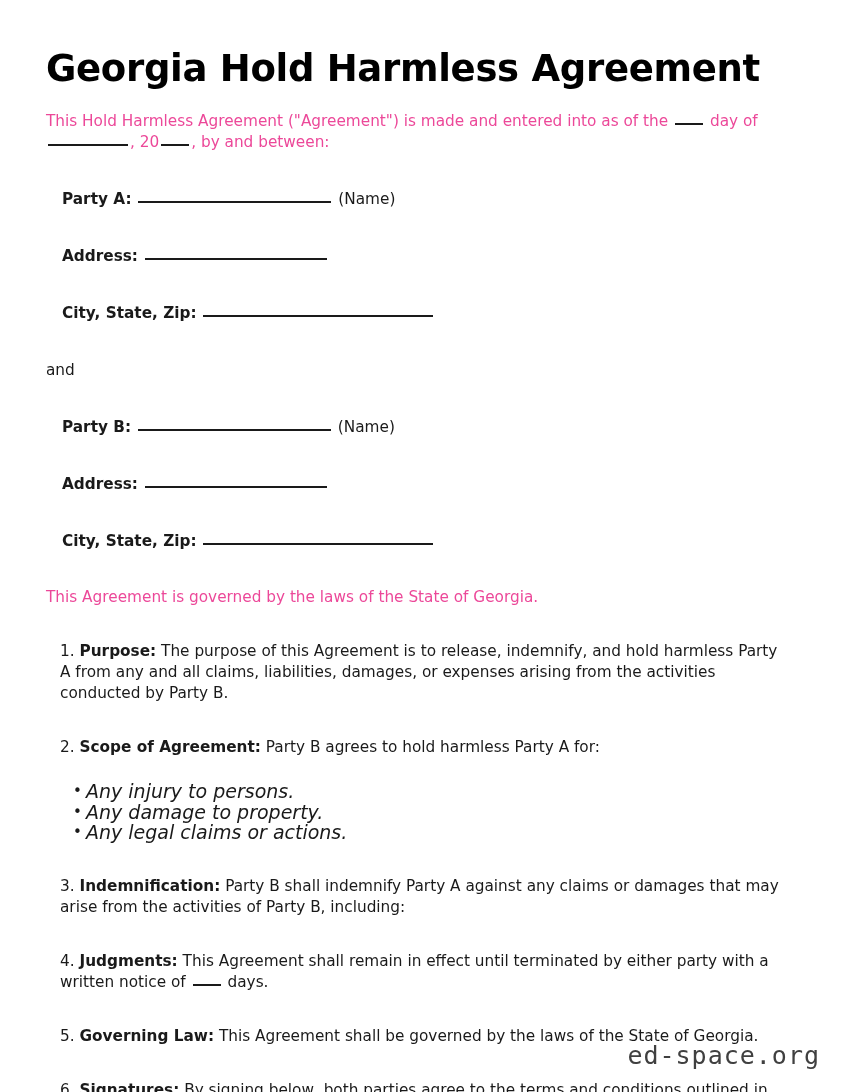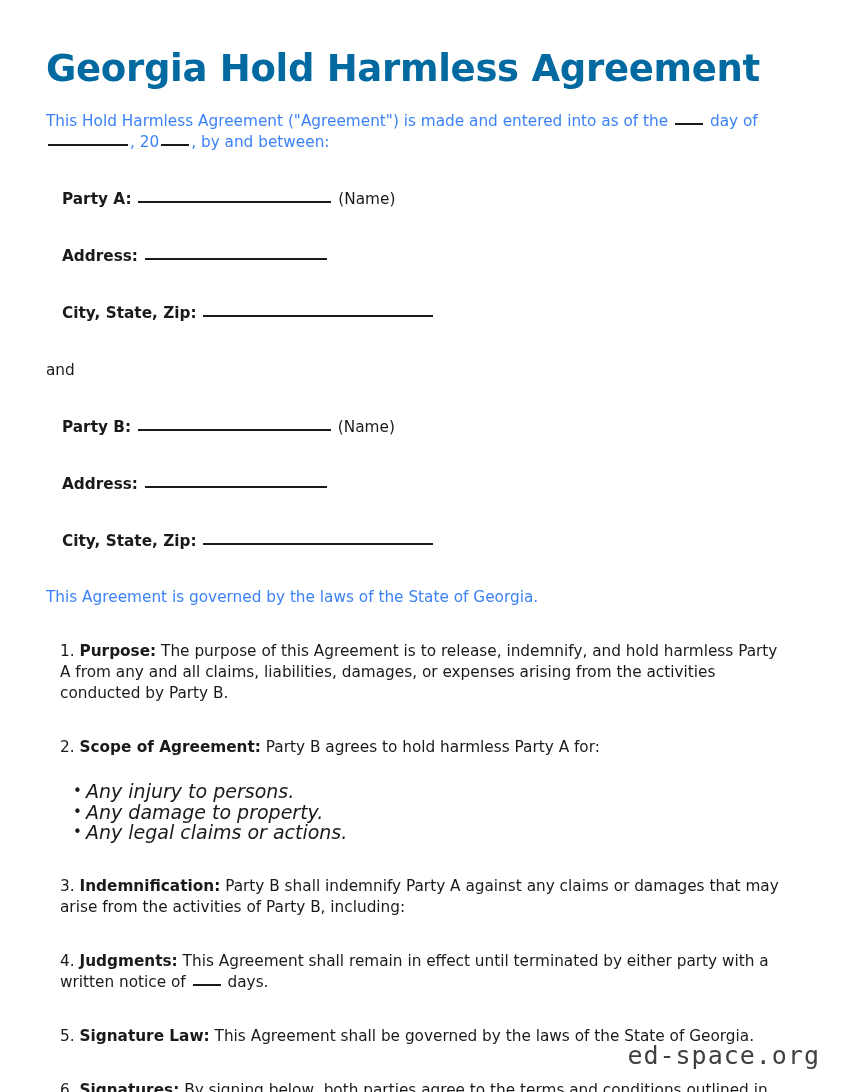--- a/index.html
+++ b/index.html
@@ -23,28 +23,28 @@
     top: 0;
     width: 752px;
   }
   .doc-title {
     font-size: 37px;
     font-weight: bold;
     line-height: 1.12;
     letter-spacing: -0.3px;
     margin: 0;
     padding-top: 48px;
-    color: #0369a1;
+    color: #000000;
   }
   .para {
     font-size: 15.3px;
     line-height: 21px;
     margin: 0;
     padding-top: 19px;
-    color: #3b82f6;
+    color: #ec4899;
   }
   .para.intro {
     padding-top: 22px;
   }
   .field-line {
     font-size: 15.3px;
     line-height: 21px;
     margin: 16px;
     padding-top: 20px;
     white-space: nowrap;
@@ -157,21 +157,21 @@
       <li>Any injury to persons.</li>
       <li>Any damage to property.</li>
       <li>Any legal claims or actions.</li>
     </ul>
 
     <p class="clause"><span>3.</span> <b>Indemnification:</b> <span>Party B shall indemnify Party A against any claims or damages that may arise from the activities of Party B, including:</span></p>
 
 
     <p class="clause"><span>4.</span> <b>Judgments:</b> <span>This Agreement shall remain in effect until terminated by either party with a written notice of</span> <span class="blank blank-xs"></span> <span>days.</span></p>
 
-    <p class="clause"><span>5.</span> <b>Signature Law:</b> <span>This Agreement shall be governed by the laws of the State of Georgia.</span></p>
+    <p class="clause"><span>5.</span> <b>Governing Law:</b> <span>This Agreement shall be governed by the laws of the State of Georgia.</span></p>
 
     <p class="clause"><span>6.</span> <b>Signatures:</b> <span>By signing below, both parties agree to the terms and conditions outlined in this Agreement.</span></p>
 
     <div class="rule"></div>
 
     <p class="field-line sig-line"><span class="field-label">Party A Signature:</span> <span class="blank blank-sig"></span></p>
 
     <p class="field-line"><span class="field-label">Date:</span> <span class="blank blank-date"></span></p>
 
   </div>

